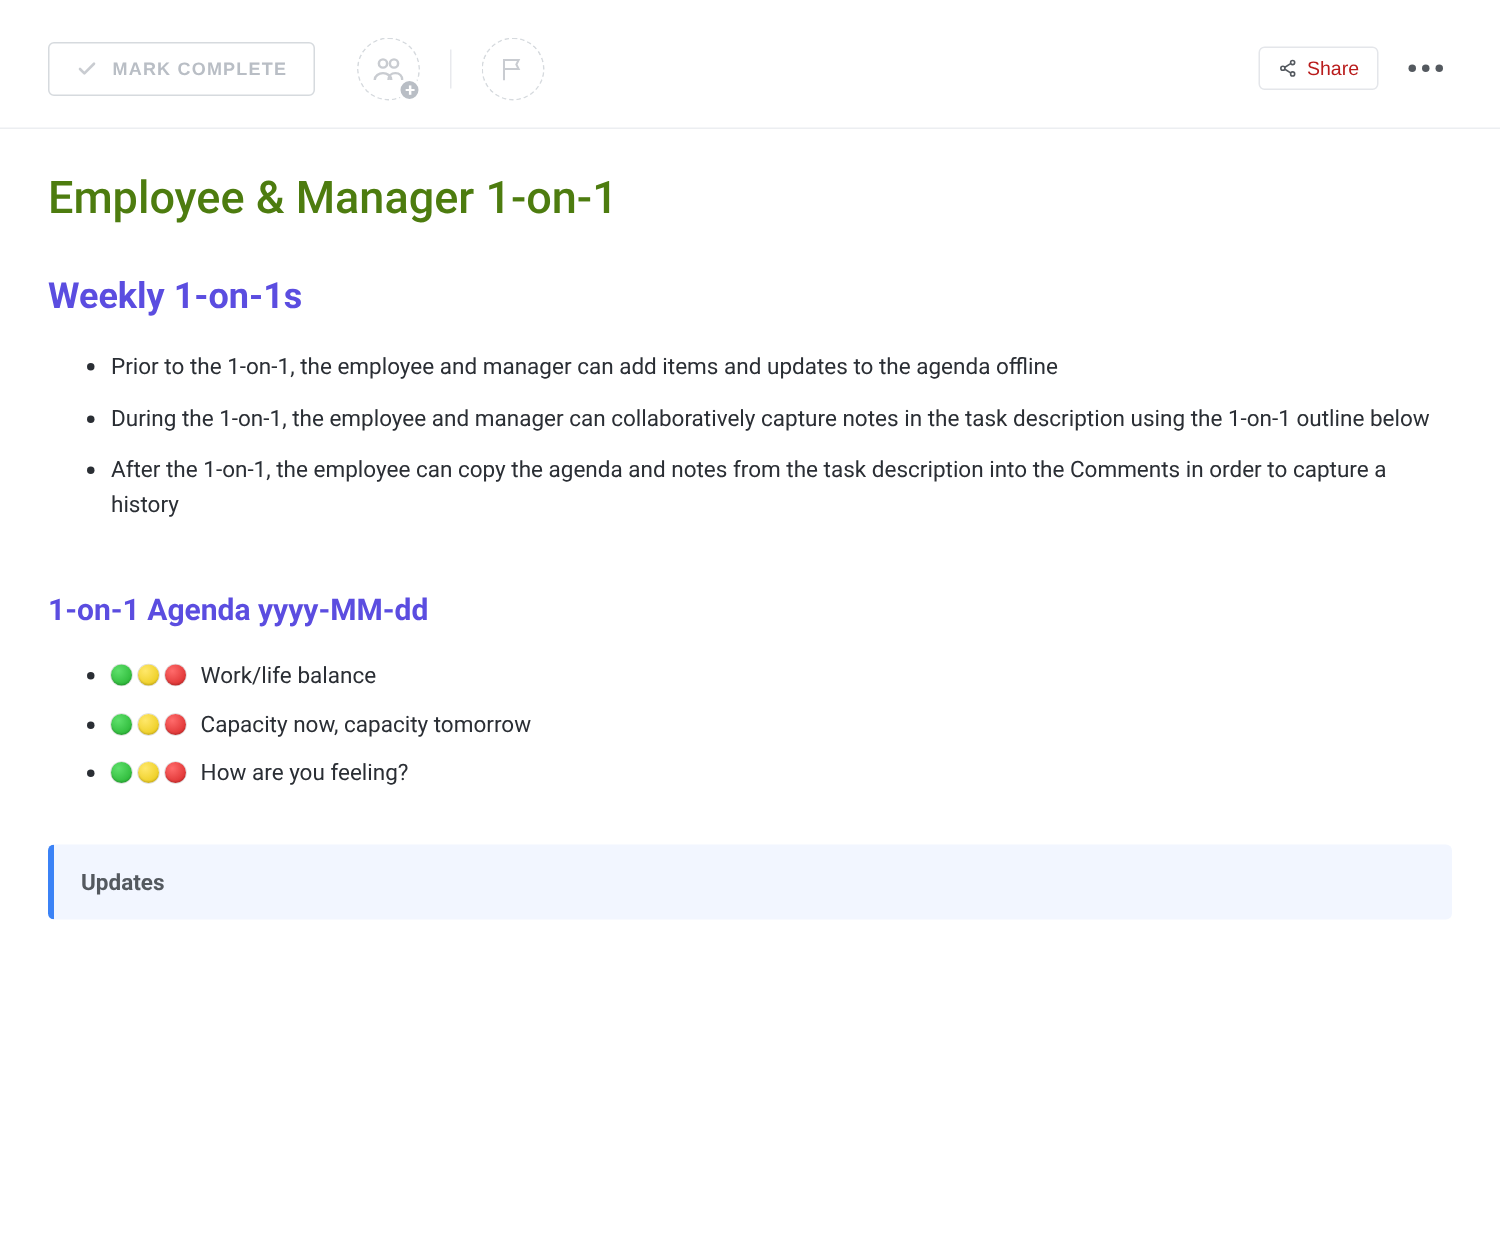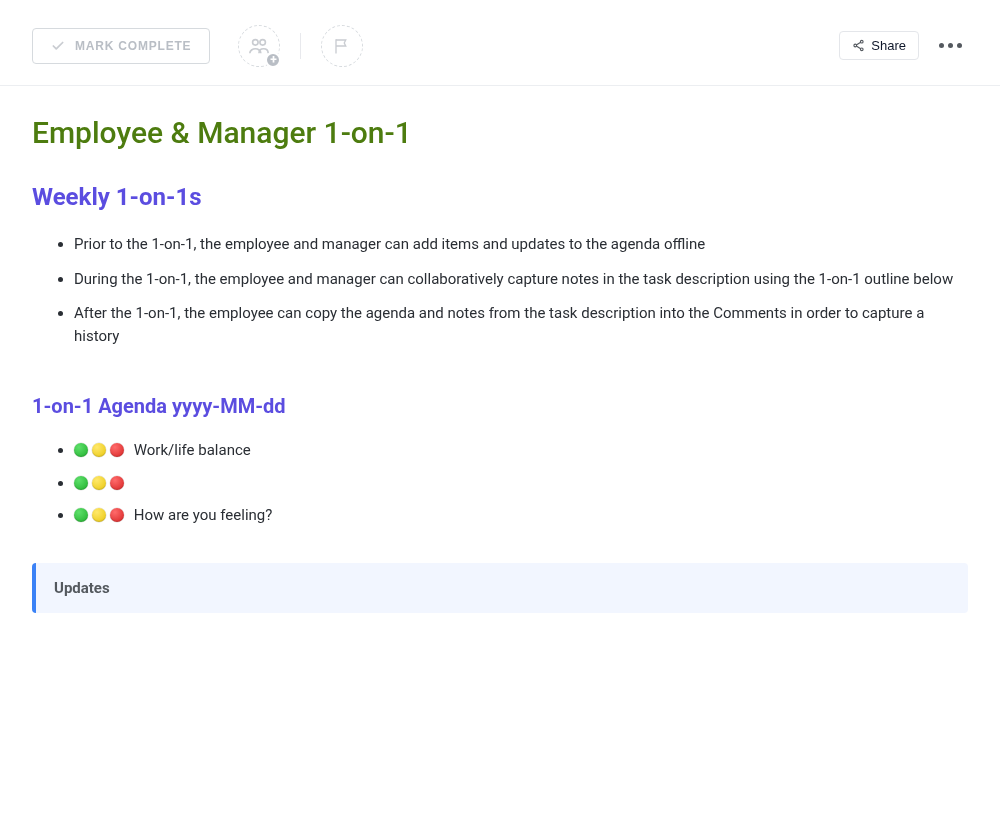--- a/index.html
+++ b/index.html
@@ -61,21 +61,21 @@
       gap: 14px;
     }
     .share-btn {
       display: inline-flex;
       align-items: center;
       gap: 6px;
       border: 1px solid #e4e6ea;
       border-radius: 4px;
       background: #fff;
       padding: 6px 12px;
-      color: #0f172a;
+      color: #b91c1c;
       font-size: 13px;
       cursor: pointer;
     }
     .more-icon {
       display: inline-flex;
       gap: 4px;
       padding: 6px;
       cursor: pointer;
     }
     .more-icon span {
@@ -211,20 +211,21 @@
           <span class="dot red"></span>
         </span>
       <span>Work/life balance</span>
     </li>
     <li>
       <span class="status-dots">
           <span class="dot green"></span>
           <span class="dot yellow"></span>
           <span class="dot red"></span>
         </span>
+      <span>Capacity now, capacity tomorrow</span>
     </li>
     <li>
       <span class="status-dots">
           <span class="dot green"></span>
           <span class="dot yellow"></span>
           <span class="dot red"></span>
         </span>
       <span>How are you feeling?</span>
     </li>
   </ul>

